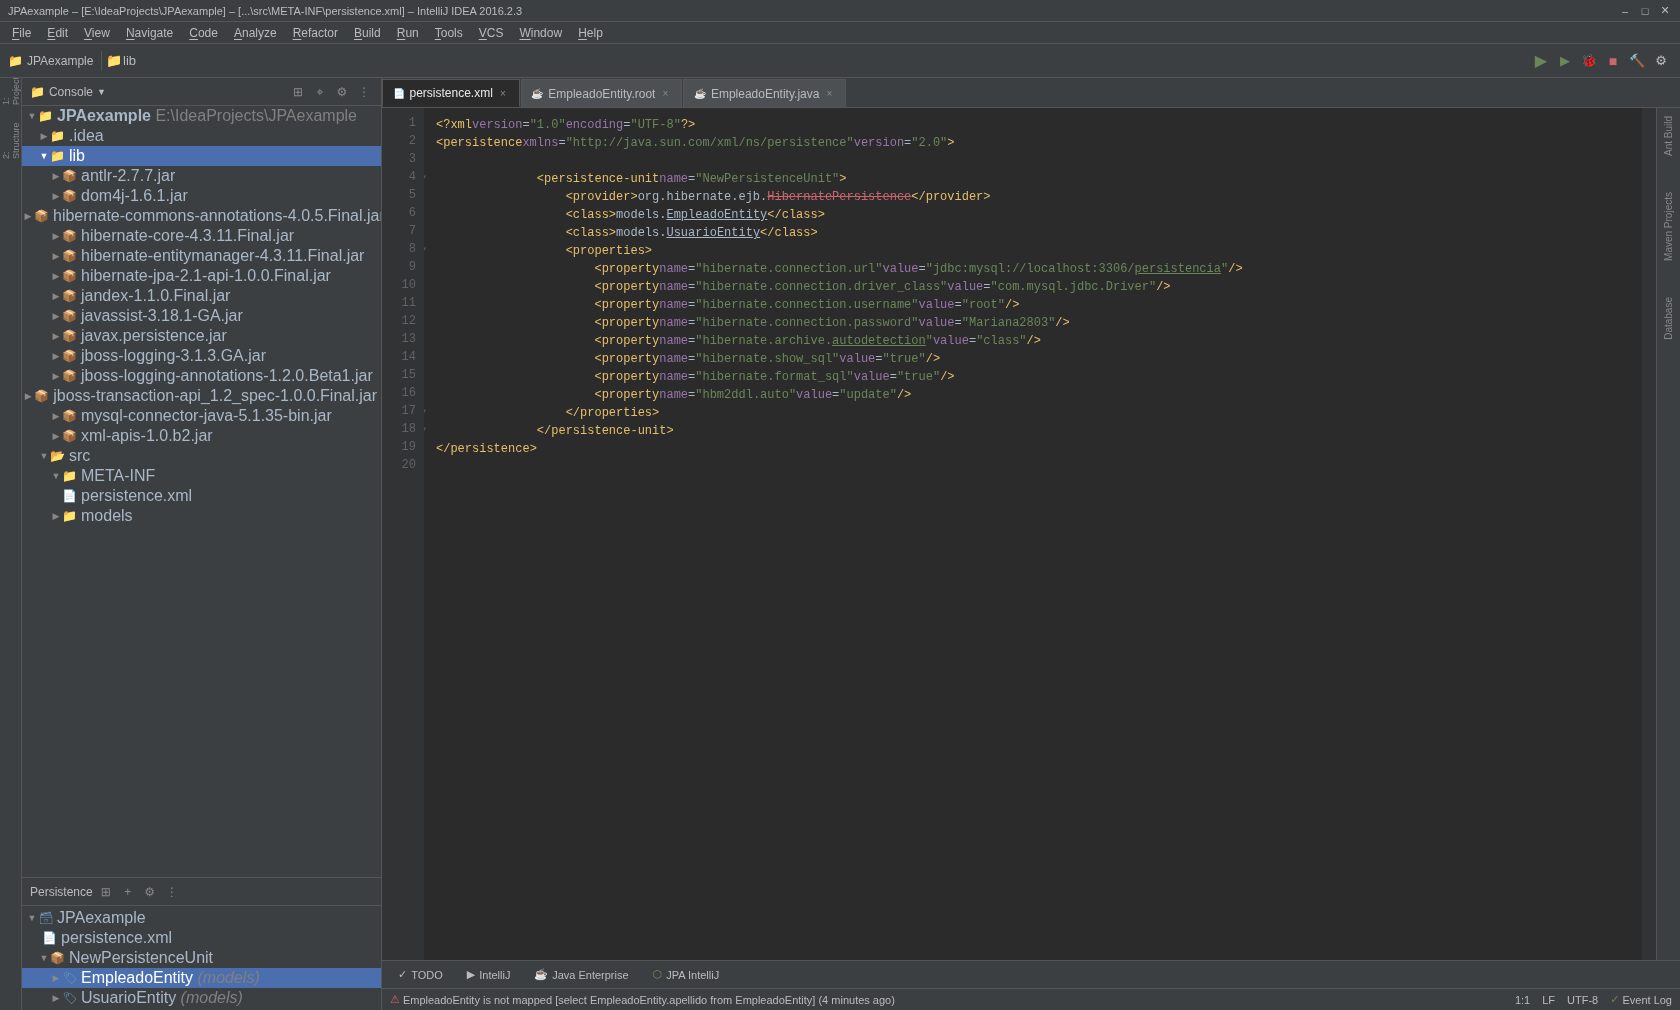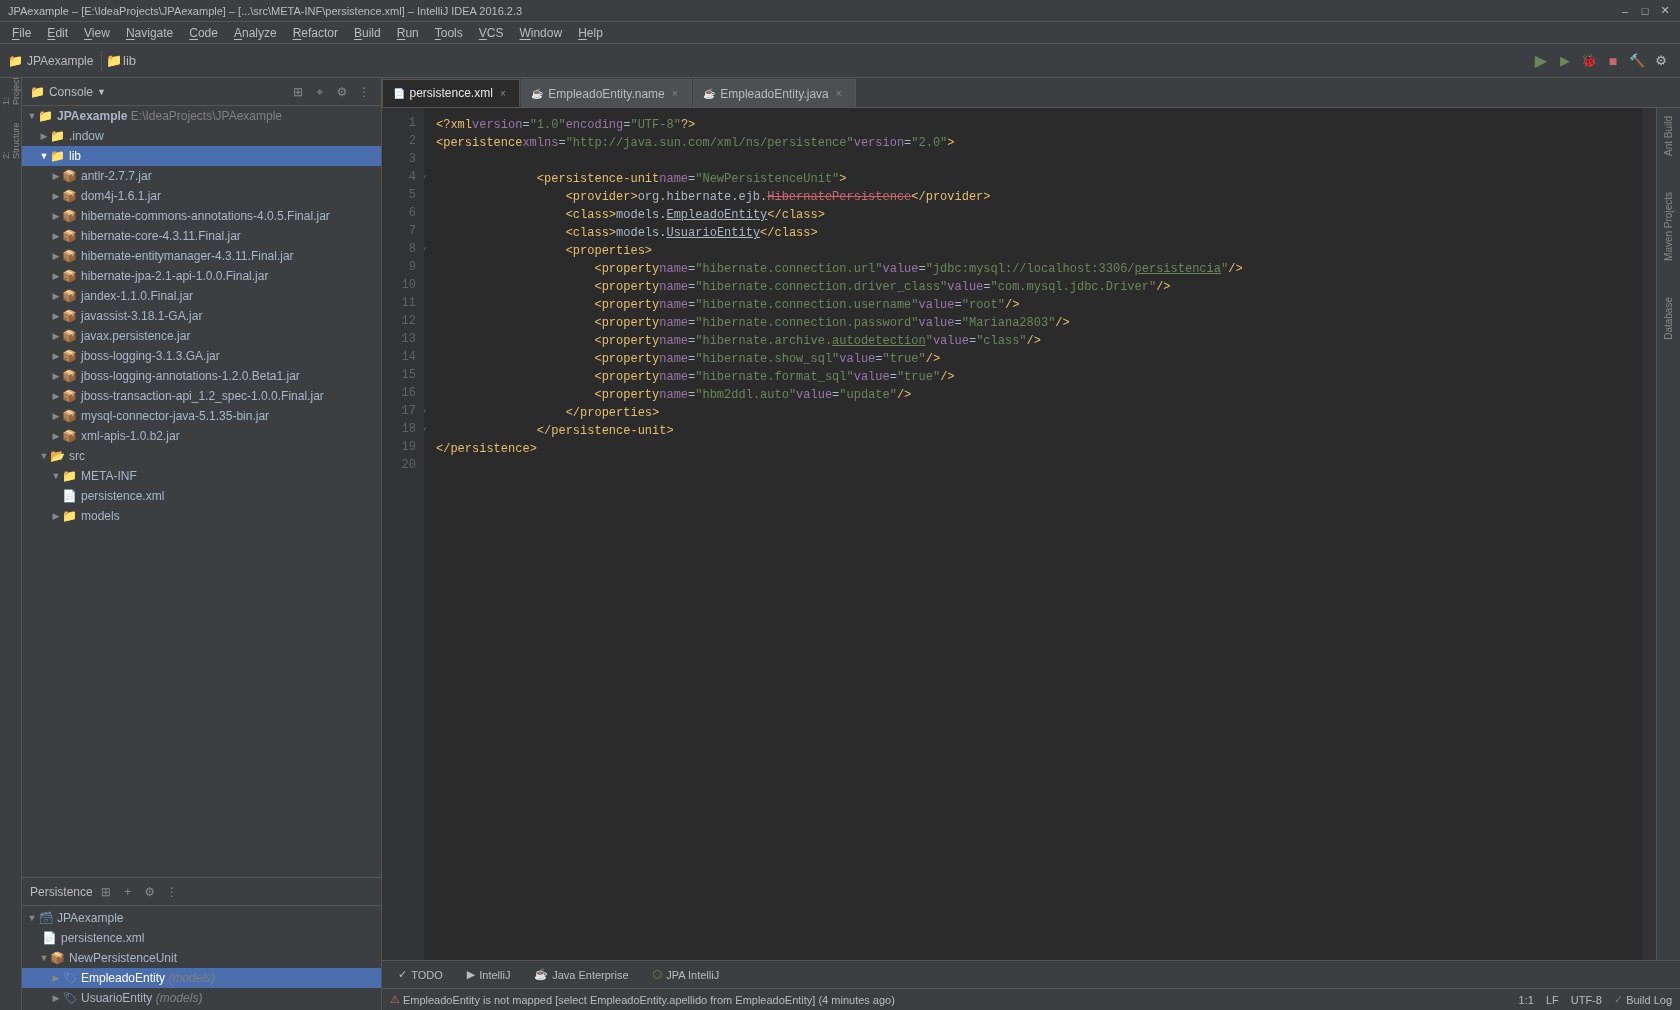--- a/index.html
+++ b/index.html
@@ -163,21 +163,21 @@
     .tree-arrow {
       width: 12px; height: 12px;
       display: inline-flex; align-items: center; justify-content: center;
       font-size: 9px; color: #888; flex-shrink: 0;
     }
     .tree-icon {
       width: 16px; height: 16px;
       display: inline-flex; align-items: center; justify-content: center;
       font-size: 12px; margin-right: 3px; flex-shrink: 0;
     }
-    .tree-label { font-size: 12px; text-align: center; }
+    .tree-label { font-size: 16px; text-align: center; }
     .folder-icon { color: #f5c500; }
     .jar-icon { color: #6a8759; }
     .xml-icon { color: #e67e22; }
     .src-icon { color: #6a8759; }
 
     
     #persistence-panel {
       border-top: 1px solid #555;
       flex-shrink: 0;
     }
@@ -431,21 +431,21 @@
         <span class="tree-indent" style="width:4px"></span>
         <span class="tree-arrow">▼</span>
         <span class="tree-icon folder-icon">📁</span>
         <span class="tree-label"><strong>JPAexample</strong> <span style="color:#808080">E:\IdeaProjects\JPAexample</span></span>
       </div>
 
       <div class="tree-item">
         <span class="tree-indent" style="width:16px"></span>
         <span class="tree-arrow">▶</span>
         <span class="tree-icon folder-icon">📁</span>
-        <span class="tree-label">.indow</span>
+        <span class="tree-label">.idea</span>
       </div>
 
       <div class="tree-item selected">
         <span class="tree-indent" style="width:16px"></span>
         <span class="tree-arrow" style="color:#fff">▼</span>
         <span class="tree-icon" style="color:#f5c500">📁</span>
         <span class="tree-label">lib</span>
       </div>
 
       <div class="tree-item">
@@ -603,21 +603,21 @@
   <div id="right-area">
 
     <div id="tabs-bar">
       <div class="tab active">
         <span class="tab-icon" style="color:#e67e22">📄</span>
         <span>persistence.xml</span>
         <span class="tab-close">×</span>
       </div>
       <div class="tab">
         <span class="tab-icon" style="color:#6897bb">☕</span>
-        <span>EmpleadoEntity.name</span>
+        <span>EmpleadoEntity.root</span>
         <span class="tab-close">×</span>
       </div>
       <div class="tab">
         <span class="tab-icon" style="color:#6897bb">☕</span>
         <span>EmpleadoEntity.java</span>
         <span class="tab-close">×</span>
       </div>
     </div>
 
     <div id="editor-area">
@@ -770,19 +770,19 @@
           <span>1:1</span>
         </div>
         <div class="status-item">
           <span>LF</span>
         </div>
         <div class="status-item">
           <span>UTF-8</span>
         </div>
         <div class="status-item">
           <span style="color:#6a8759">✓</span>
-          <span>Build Log</span>
+          <span>Event Log</span>
         </div>
       </div>
     </div>
   </div>
 
 </div>
 
 </body></html>

